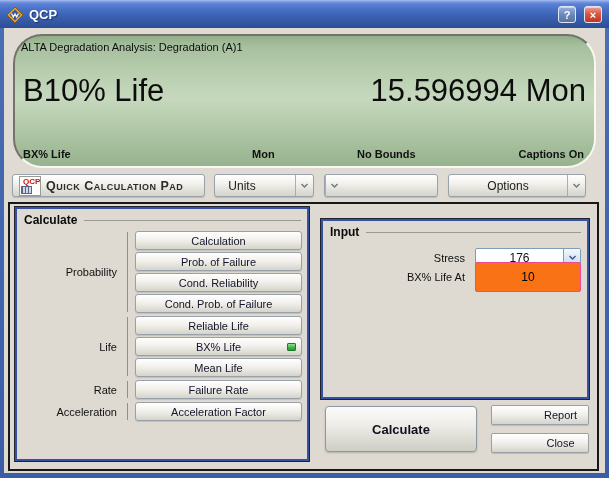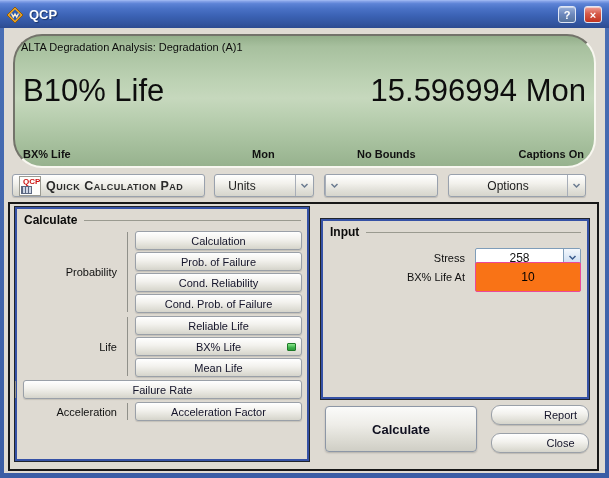--- a/index.html
+++ b/index.html
@@ -117,21 +117,21 @@
   .btn-calc {
     position:absolute; left:315px; top:202px; width:152px; height:46px;
     border:1px solid #8d97a6; border-radius:4px;
     background: linear-gradient(180deg,#fbfbfa,#eeede8 40%,#dcdbd3 75%,#cfcec5);
     font-weight:bold; font-size:13px; color:#101020;
     display:flex; align-items:center; justify-content:center;
     box-shadow:0 1px 2px rgba(0,0,0,.2); cursor:default;
   }
   .btn-side {
     position:absolute; left:481px; width:98px; height:20px;
-    border:1px solid #9aa0a8; border-radius:9px;
+    border:1px solid #9aa0a8; border-radius:2px;
     background: linear-gradient(180deg,#ffffff,#f3f2ee 42%,#e1e0d8 78%,#d5d4cb);
     font-size:11px; color:#14142a; display:flex; align-items:center; justify-content:center;
     box-shadow:0 1px 1px rgba(0,0,0,.15); cursor:default;padding-left:41px;
   }
   .btn-report { top:201px; }
   .btn-close { top:229px; }
 </style>
 </head>
 <body>
 
@@ -221,20 +221,21 @@
               <div class="qcp-btn">Reliable Life</div>
               <div class="qcp-btn">
                 <span>BX% Life</span>
                 <span class="sel-indicator"></span>
               </div>
               <div class="qcp-btn">Mean Life</div>
             </div>
           </div>
 
           <div class="calc-section">
+            <div class="calc-labels">Rate</div>
             <div class="calc-divider"></div>
             <div class="calc-buttons">
               <div class="qcp-btn">Failure Rate</div>
             </div>
           </div>
 
           <div class="calc-section">
             <div class="calc-labels">Acceleration</div>
             <div class="calc-divider"></div>
             <div class="calc-buttons">
@@ -244,21 +245,21 @@
 
         </div>
       </div>
 
       <div class="group group-input">
         <div class="group-title">Input</div>
         <div class="input-body">
           <div class="input-row">
             <span class="input-label">Stress</span>
             <span class="combo">
-              <span class="combo-value">258</span>
+              <span class="combo-value">176</span>
               <span class="combo-arrow">
                 <svg width="9" height="6" viewBox="0 0 9 6">
                     <path d="M1.5 1 L4.5 4 L7.5 1" fill="none" stroke="#3a5a8c" stroke-width="1.5"></path>
                   </svg>
               </span>
             </span>
           </div>
           <div class="input-row">
             <span class="input-label">BX% Life At</span>
             <input class="text-input" type="text" value="10" style="">

